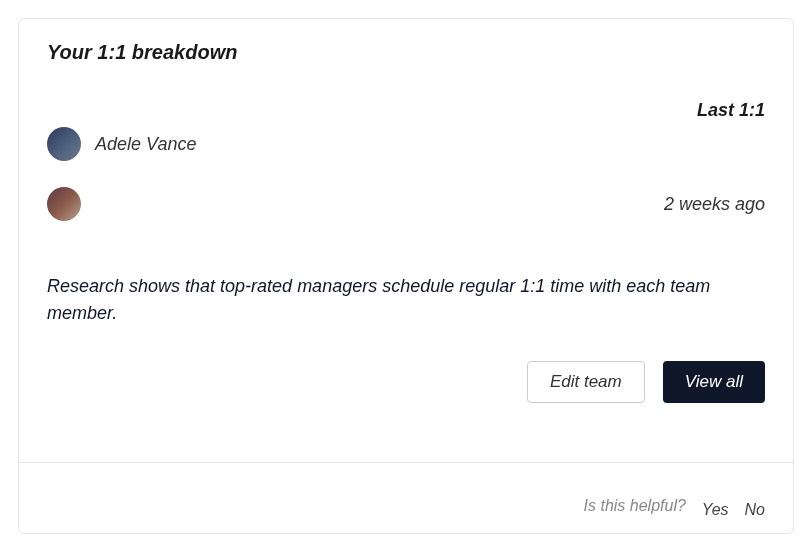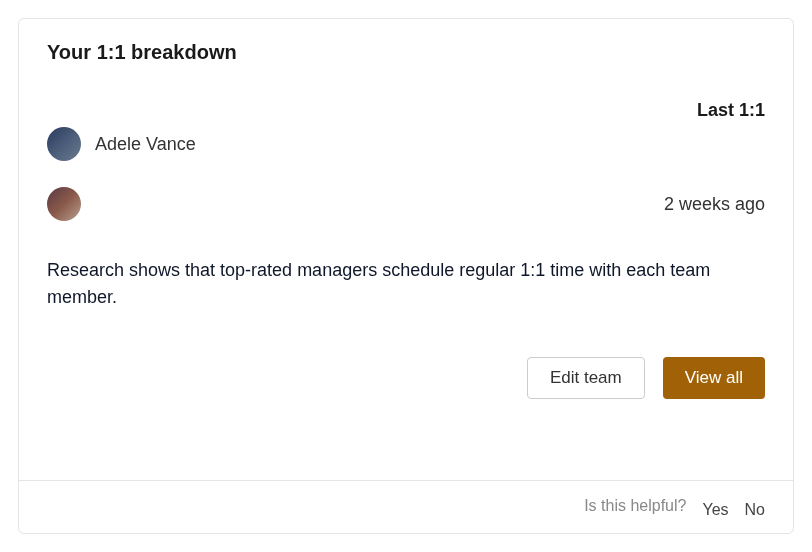--- a/index.html
+++ b/index.html
@@ -1,18 +1,19 @@
 <!DOCTYPE html>
 <html><head>
   <meta charset="utf-8">
   <style>
     * {
       margin: 0;
       padding: 0;
       box-sizing: border-box;
+      font-style: italic;
     }
     body {
       font-family: 'Segoe UI', -apple-system, BlinkMacSystemFont, sans-serif;
       background: #ffffff;
       width: 812px;
       height: 552px;
       padding: 18px;
     }
     .card {
       background: #ffffff;
@@ -36,21 +37,21 @@
     }
     .header-label {
       font-size: 18px;
       font-weight: 700;
       color: #1a1a1a;
     }
     .member-list {
       display: flex;
       flex-direction: column;
       gap: 26px;
-      margin-bottom: 36px;
+      margin-bottom: 52px;
     }
     .member-row {
       display: flex;
       align-items: center;
       justify-content: space-between;
     }
     .member-left {
       display: flex;
       align-items: center;
       gap: 14px;
@@ -99,35 +100,34 @@
       margin-bottom: 22px;
     }
     .btn {
       padding: 10px 22px;
       border-radius: 4px;
       font-size: 17px;
       font-weight: 400;
       cursor: pointer;
       border: none;
       font-family: inherit;
-      margin-top: 12px;
     }
     .btn-secondary {
       background: #ffffff;
       border: 1px solid #cccccc;
       color: #333333;
     }
     .btn-primary {
-      background: #a16207;
+      background: #0f172a;
       color: #ffffff;
     }
     .footer {
       border-top: 1px solid #e5e5e5;
       margin: 0 -28px;
-      padding: 12px 28px 14px 28px;
+      padding: 30px 28px 14px 28px;
       display: flex;
       justify-content: flex-end;
       align-items: center;
       gap: 16px;
       margin-top: auto;
     }
     .footer-question {
       font-size: 16px;
       color: #888888;
     }

